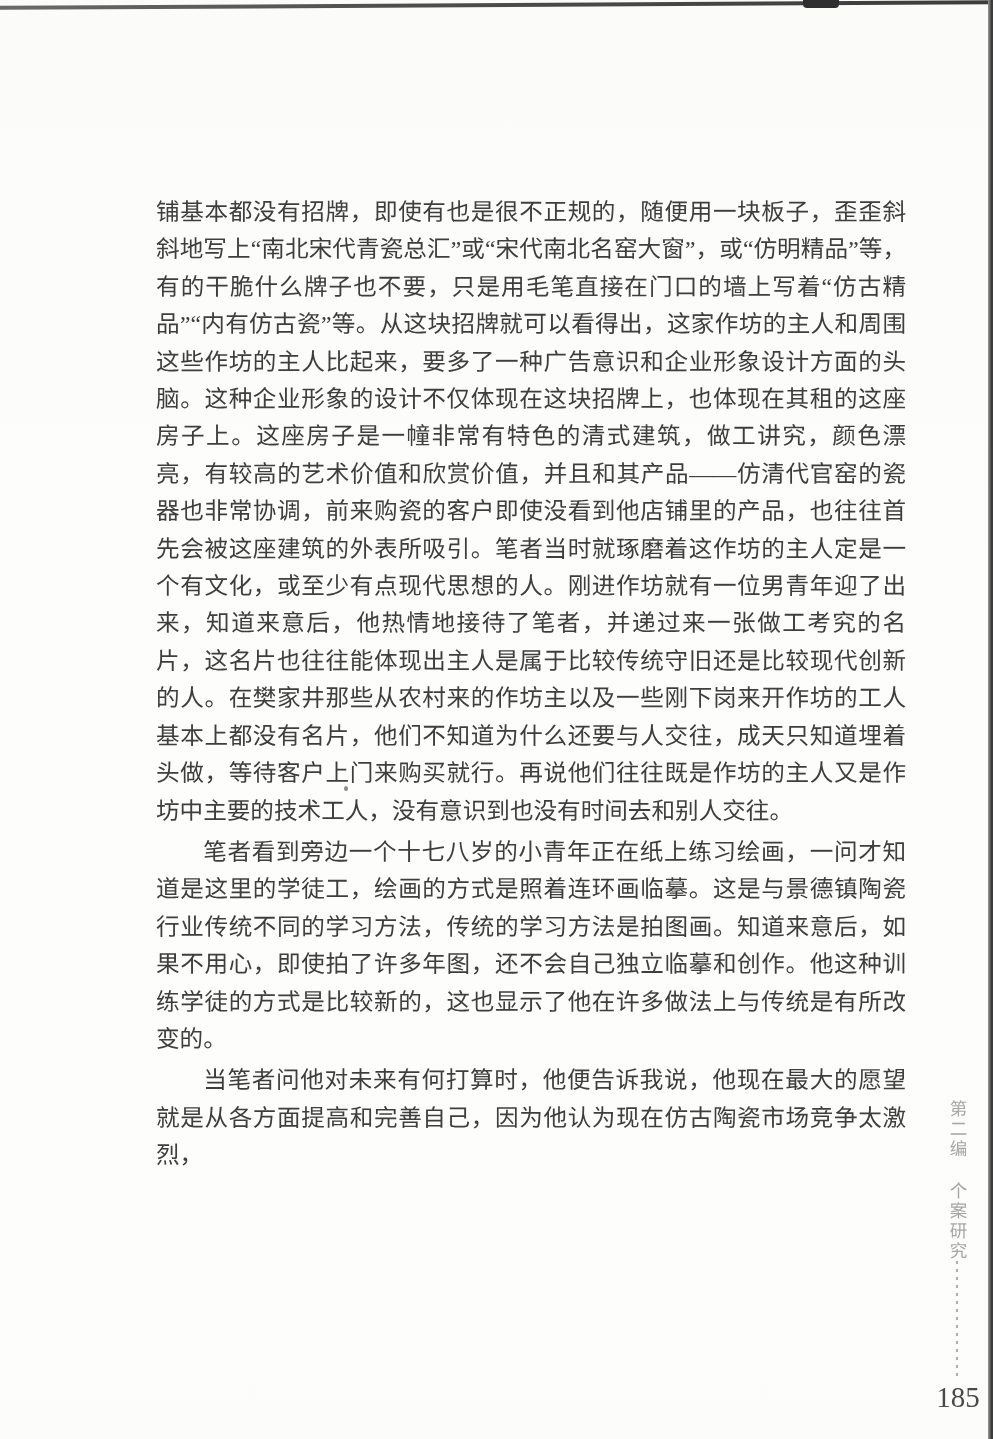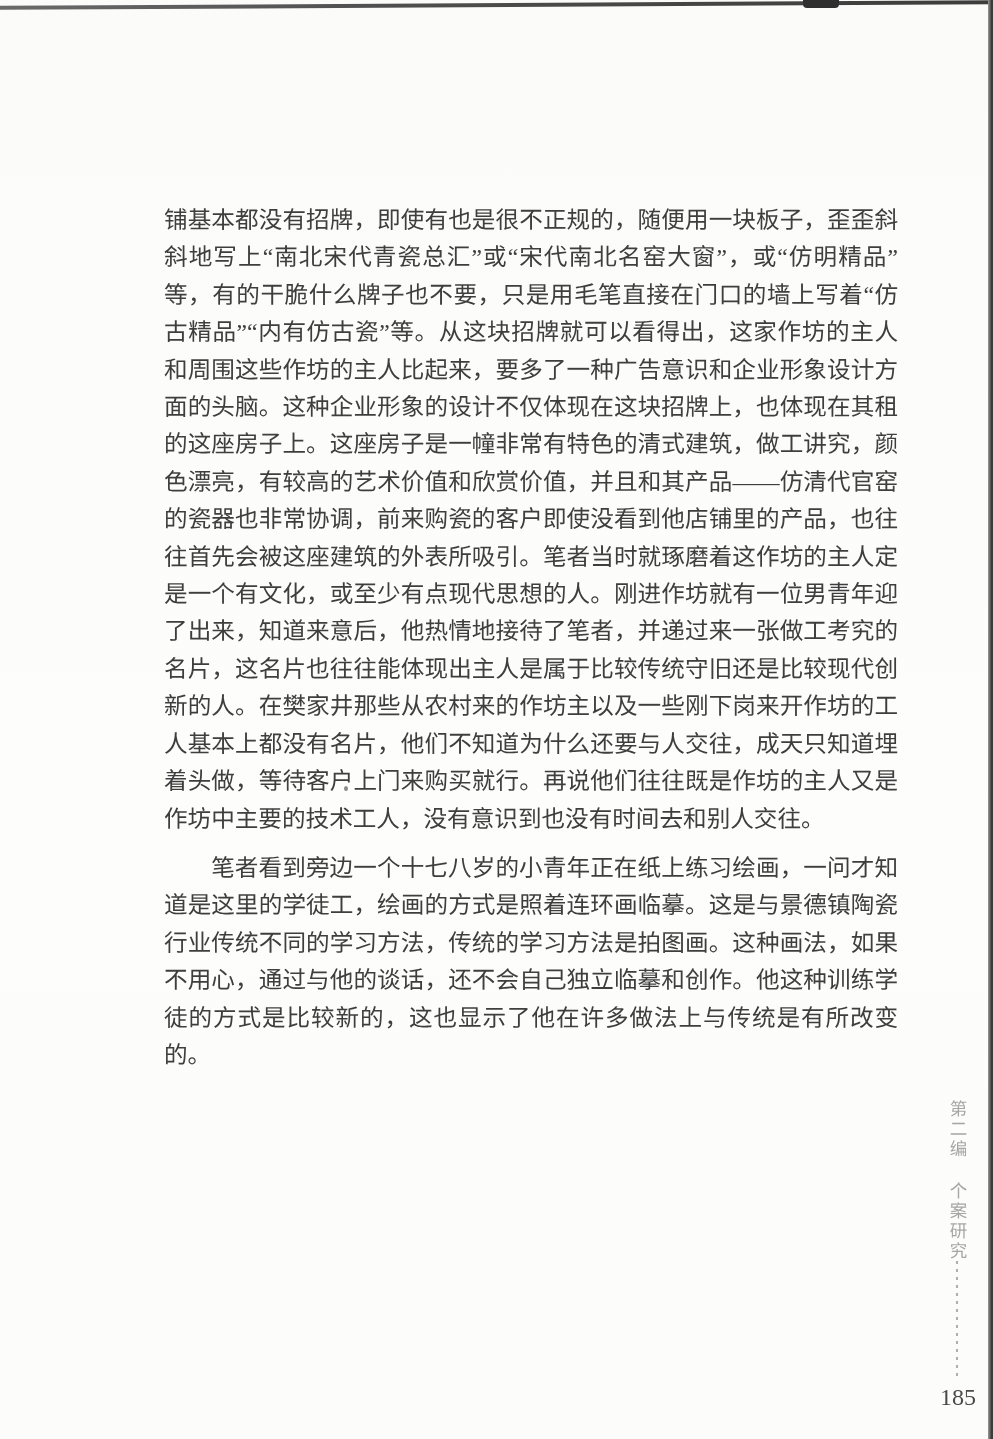--- a/index.html
+++ b/index.html
@@ -53,21 +53,21 @@
     top: 190px;
     width: 758px;
     font-size: 23.6px;
     line-height: 37.4px;
     color: #3e3e3e;
     text-align: justify;
     text-justify: inter-ideograph;
     letter-spacing: 0;
   }
   .para {
-    margin: 12px;
+    margin: 4px;
     padding: 0;
     text-indent: 2em;
   }
   .para.continues {
     text-indent: 0;
   }
   
   .speck {
     position: absolute;
     left: 344px;
@@ -99,37 +99,38 @@
     width: 2px;
     height: 118px;
     background: repeating-linear-gradient(180deg, #aeaeae 0 3px, transparent 3px 8px);
   }
   .page-number {
     position: absolute;
     left: 936px;
     top: 1380px;
     width: 44px;
     text-align: center;
-    font-size: 24px;
+    font-size: 29px;
     line-height: 34px;
     color: #4a4a4a;
   }
 </style>
 </head>
 <body>
 
 <div class="page">
 
   <div class="scan-top-edge"></div>
   <div class="scan-top-blob"></div>
   <div class="scan-right-edge"></div>
 
   <main class="text-block">
     <p class="para continues">铺基本都没有招牌，即使有也是很不正规的，随便用一块板子，歪歪斜斜地写上“南北宋代青瓷总汇”或“宋代南北名窑大窗”，或“仿明精品”等，有的干脆什么牌子也不要，只是用毛笔直接在门口的墙上写着“仿古精品”“内有仿古瓷”等。从这块招牌就可以看得出，这家作坊的主人和周围这些作坊的主人比起来，要多了一种广告意识和企业形象设计方面的头脑。这种企业形象的设计不仅体现在这块招牌上，也体现在其租的这座房子上。这座房子是一幢非常有特色的清式建筑，做工讲究，颜色漂亮，有较高的艺术价值和欣赏价值，并且和其产品——仿清代官窑的瓷器也非常协调，前来购瓷的客户即使没看到他店铺里的产品，也往往首先会被这座建筑的外表所吸引。笔者当时就琢磨着这作坊的主人定是一个有文化，或至少有点现代思想的人。刚进作坊就有一位男青年迎了出来，知道来意后，他热情地接待了笔者，并递过来一张做工考究的名片，这名片也往往能体现出主人是属于比较传统守旧还是比较现代创新的人。在樊家井那些从农村来的作坊主以及一些刚下岗来开作坊的工人基本上都没有名片，他们不知道为什么还要与人交往，成天只知道埋着头做，等待客户上门来购买就行。再说他们往往既是作坊的主人又是作坊中主要的技术工人，没有意识到也没有时间去和别人交往。</p>
-    <p class="para">笔者看到旁边一个十七八岁的小青年正在纸上练习绘画，一问才知道是这里的学徒工，绘画的方式是照着连环画临摹。这是与景德镇陶瓷行业传统不同的学习方法，传统的学习方法是拍图画。这种画法，如果不用心，通过与他的谈话，还不会自己独立临摹和创作。他这种训练学徒的方式是比较新的，这也显示了他在许多做法上与传统是有所改变的。</p>
+    <p class="para">笔者看到旁边一个十七八岁的小青年正在纸上练习绘画，一问才知道是这里的学徒工，绘画的方式是照着连环画临摹。这是与景德镇陶瓷行业传统不同的学习方法，传统的学习方法是拍图画。知道来意后，如果不用心，即使拍了许多年图，还不会自己独立临摹和创作。他这种训练学徒的方式是比较新的，这也显示了他在许多做法上与传统是有所改变的。</p>
+    <p class="para">当笔者问他对未来有何打算时，他便告诉我说，他现在最大的愿望就是从各方面提高和完善自己，因为他认为现在仿古陶瓷市场竞争太激烈，</p>
   </main>
 
   <div class="speck"></div>
 
   <aside>
     <div class="vertical-caption">
       <span class="part">第二编</span><span class="section">个案研究</span>
     </div>
     <div class="dotted-rule"></div>
     <div class="page-number">185</div>

